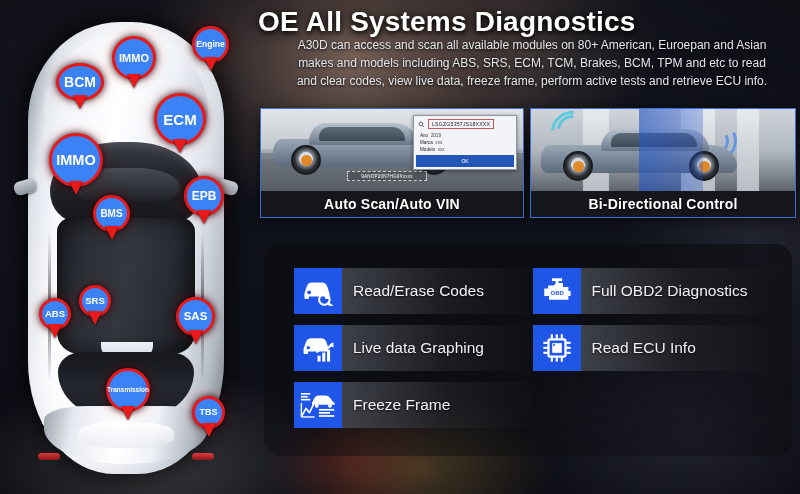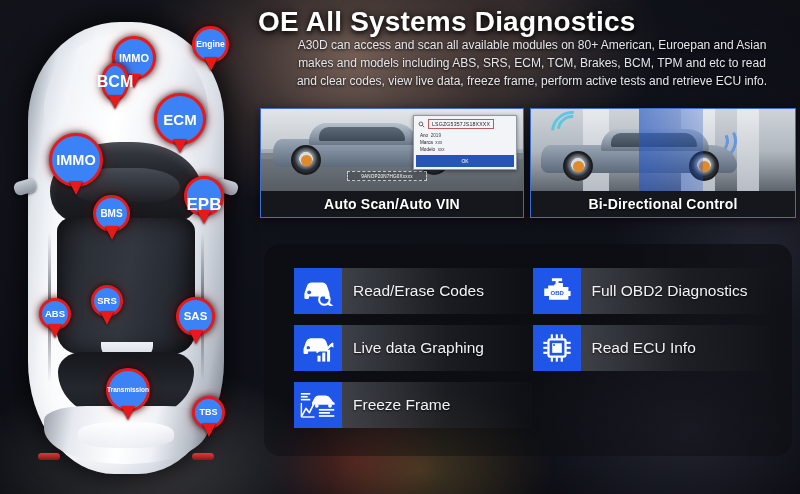--- a/index.html
+++ b/index.html
@@ -252,39 +252,39 @@
     <div class="tail l"></div>
     <div class="tail r"></div>
   </div>
   <div id="pins">
       <div class="pin" style="left: 112px; top: 36px; width: 44px; height: 44px; font-size: 11px;">
         <span>IMMO</span>
       </div>
       <div class="pin" style="left: 192px; top: 26px; width: 37px; height: 37px; font-size: 8.5px;">
         <span>Engine</span>
       </div>
-      <div class="pin" style="left: 56px; top: 63px; width: 28px; height: 38px; font-size: 16px; margin-left: 45px;">
+      <div class="pin" style="left: 56px; top: 63px; width: 48px; height: 38px; font-size: 14px;">
         <span>BCM</span>
       </div>
       <div class="pin" style="left: 154px; top: 93px; width: 52px; height: 52px; font-size: 15px;">
         <span>ECM</span>
       </div>
       <div class="pin" style="left: 49px; top: 133px; width: 54px; height: 54px; font-size: 14.5px;">
         <span>IMMO</span>
       </div>
-      <div class="pin" style="left: 184px; top: 176px; width: 40px; height: 40px; font-size: 17px; align-items: flex-end;">
+      <div class="pin" style="left: 184px; top: 176px; width: 40px; height: 40px; font-size: 12px;">
         <span>EPB</span>
       </div>
       <div class="pin" style="left: 93px; top: 195px; width: 37px; height: 37px; font-size: 10px;">
         <span>BMS</span>
       </div>
       <div class="pin" style="left: 39px; top: 298px; width: 32px; height: 32px; font-size: 9.5px;">
         <span>ABS</span>
       </div>
-      <div class="pin" style="left: 91px; top: 285px; width: 32px; height: 32px; font-size: 9.5px;">
+      <div class="pin" style="left: 79px; top: 285px; width: 32px; height: 32px; font-size: 9.5px;">
         <span>SRS</span>
       </div>
       <div class="pin" style="left: 176px; top: 297px; width: 39px; height: 39px; font-size: 11.5px;">
         <span>SAS</span>
       </div>
       <div class="pin" style="left: 106px; top: 368px; width: 44px; height: 44px; font-size: 6.5px;">
         <span>Transmission</span>
       </div>
       <div class="pin" style="left: 192px; top: 396px; width: 33px; height: 33px; font-size: 9px;">
         <span>TBS</span>

